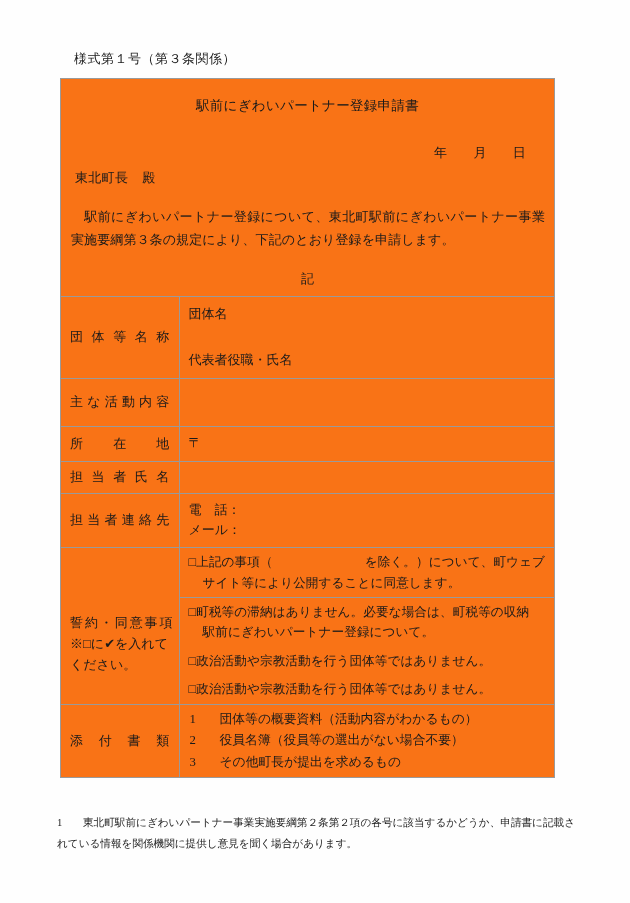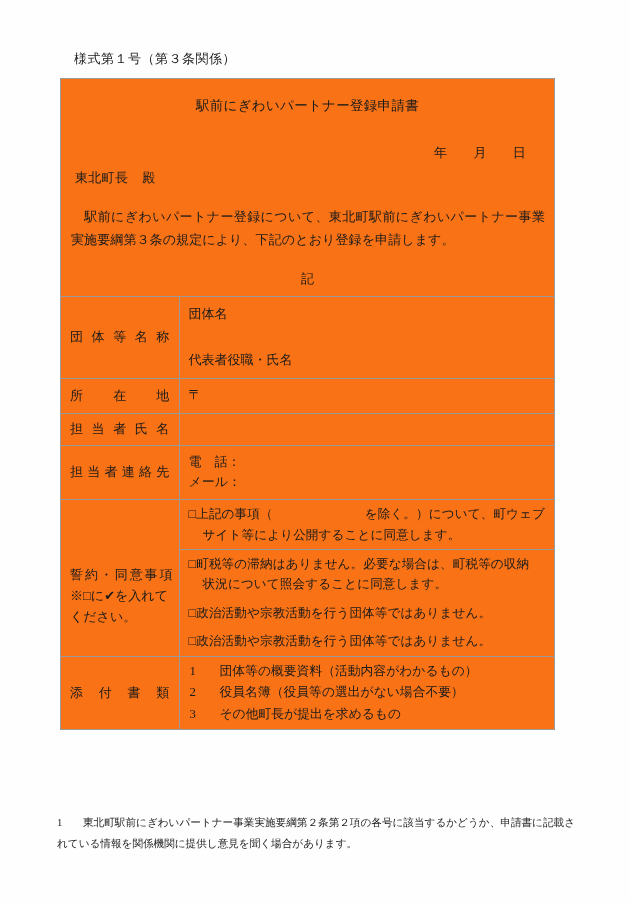--- a/index.html
+++ b/index.html
@@ -235,20 +235,28 @@
             <div class="lbl">団体等名称</div>
           </td>
           <td>
             <div class="val name-cell">
               <span class="val-line">団体名</span>
               <span class="val-line line2">代表者役職・氏名</span>
             </div>
           </td>
         </tr>
 
+        <tr class="r-act">
+          <td>
+            <div class="lbl">主な活動内容</div>
+          </td>
+          <td>
+            <div class="val"></div>
+          </td>
+        </tr>
 
         <tr class="r-addr">
           <td>
             <div class="lbl">所在地</div>
           </td>
           <td>
             <div class="val postal">〒</div>
           </td>
         </tr>
 
@@ -284,21 +292,21 @@
           </td>
           <td class="pledge-wrap">
 
             <div class="pledge-item pledge-divider">
               <span>□</span><span>上記の事項（</span><span class="blankgap"></span><span>を除く。）について、町ウェブ</span>
               <span class="cont">サイト等により公開することに同意します。</span>
             </div>
 
             <div class="pledge-item">
               <span>□</span><span>町税等の滞納はありません。必要な場合は、町税等の収納</span>
-              <span class="cont">状況について照会することに同意します。</span>
+              <span class="cont">駅前にぎわいパートナー登録について。</span>
             </div>
 
             <div class="pledge-item">
               <span>□</span><span>政治活動や宗教活動を行う団体等ではありません。</span>
             </div>
 
             <div class="pledge-item">
               <span>□</span><span>政治活動や宗教活動を行う団体等ではありません。</span>
             </div>
 

